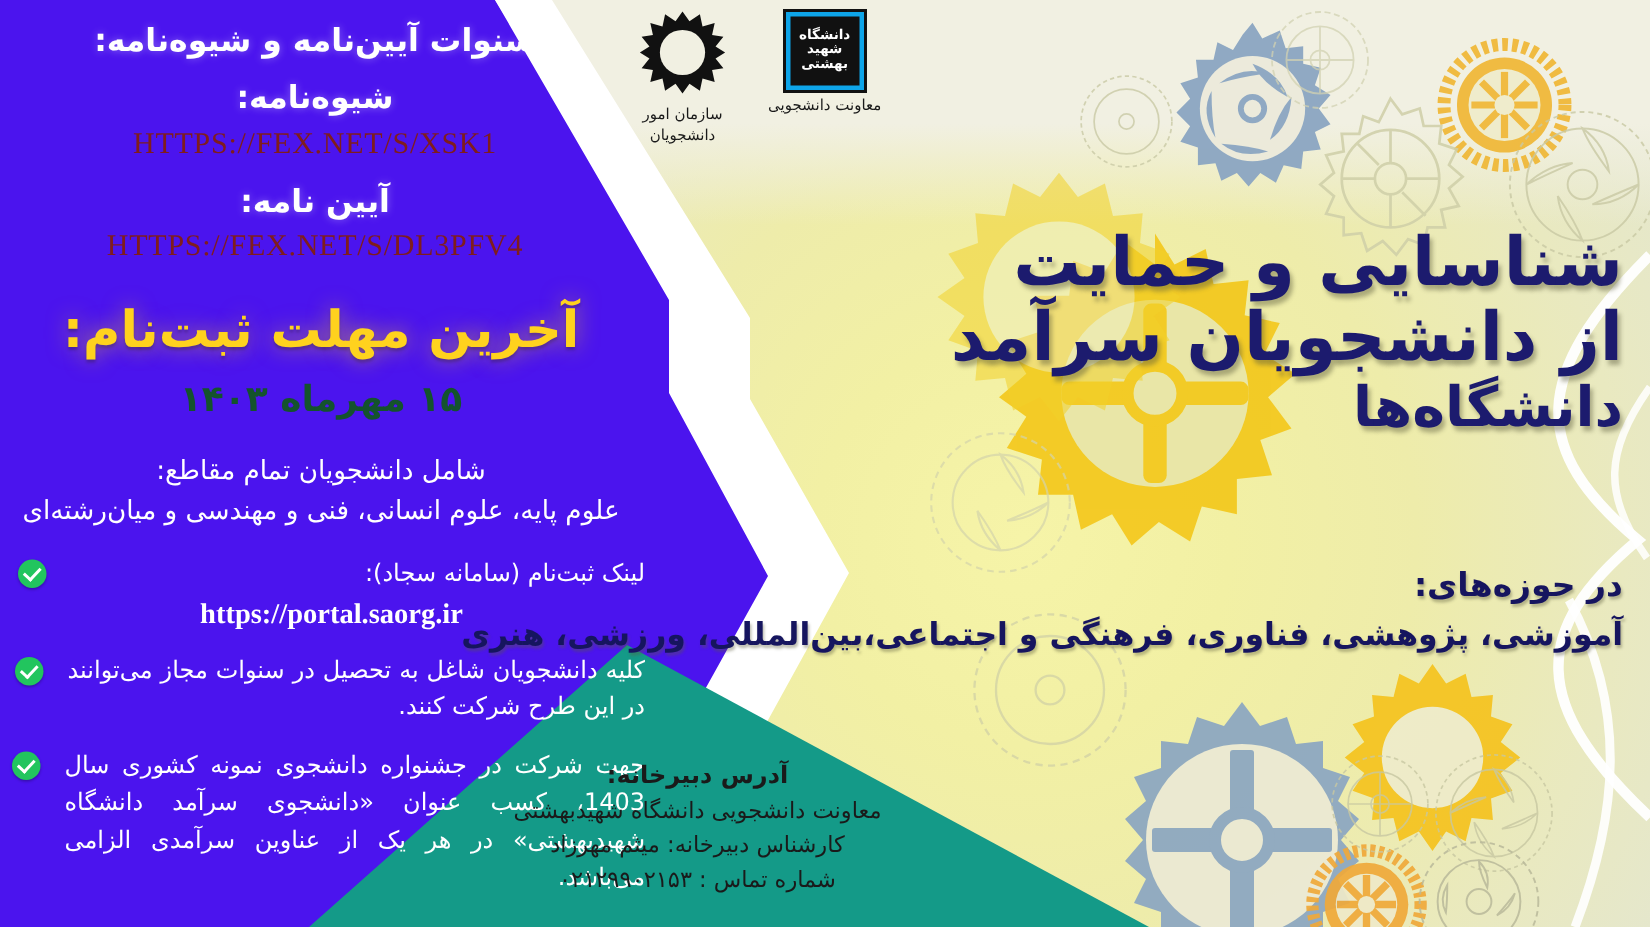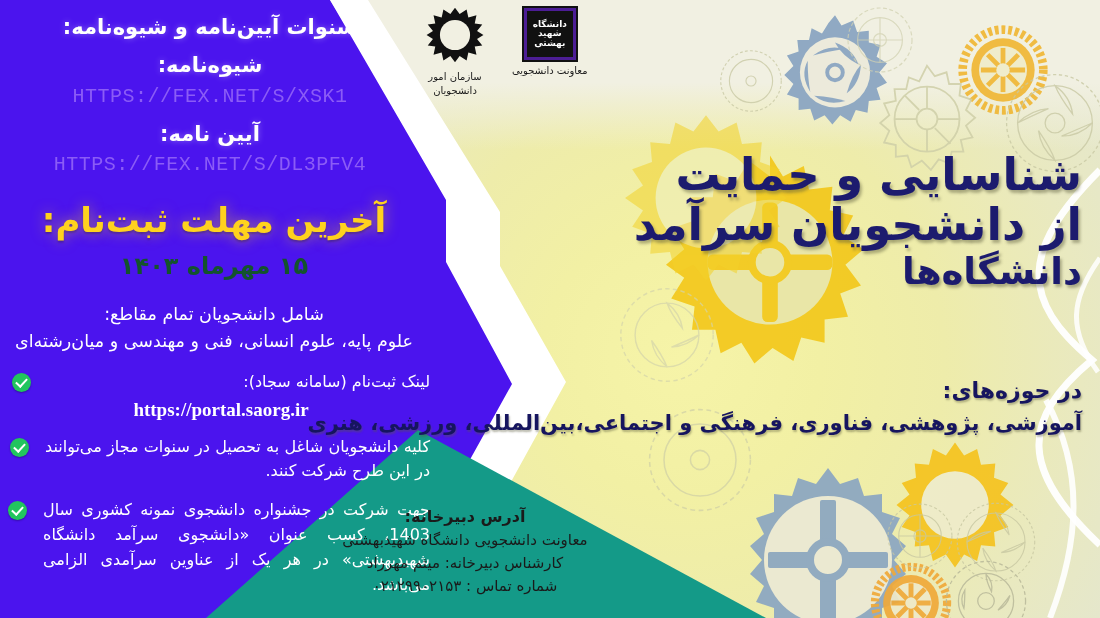--- a/index.html
+++ b/index.html
@@ -54,22 +54,22 @@
   .swoosh{position:absolute;right:0;top:0;width:230px;height:618px;}
 
   
   .p-text{position:absolute;left:0;top:0;width:452px;color:#fff;text-align:center;direction:rtl;}
   .ln{margin:0;line-height:1.25;}
   .head-white{
     font-size:21px;font-weight:bold;color:#ffffff;
     text-shadow:0 0 6px rgba(255,255,255,.35);
   }
   .url{
-    font-family:Liberation Mono, monospace;
-    font-size:20px;letter-spacing:.5px;color:#8b5cf6;direction:ltr;
+    font-family:Liberation Serif, serif;
+    font-size:20px;letter-spacing:.5px;color:#7f1d1d;direction:ltr;
   }
   .deadline{
     font-size:34px;font-weight:bold;color:#ffd21e;
     text-shadow:0 0 14px rgba(255,210,30,.55),0 2px 2px rgba(0,0,0,.25);
   }
   .deadline-date{
     font-size:24px;font-weight:bold;color:#14532d;letter-spacing:1px;
   }
   .sub{font-size:17.5px;color:#fff;line-height:1.5;}
   .bullet{
@@ -119,21 +119,21 @@
   .fields .f2{font-size:21px;margin-top:8px;}
 
   
   .logos{position:absolute;left:424px;top:6px;display:flex;gap:26px;align-items:flex-start;}
   .logo-block{text-align:center;}
   .logo-cap{
     font-size:10px;color:#1a1a1a;margin-top:3px;direction:rtl;
     font-family:"DejaVu Sans","Liberation Sans",sans-serif;white-space:nowrap;
   }
   .sbu-mark{
-    width:56px;height:56px;border:2px solid #111;background:#4c1d95;
+    width:56px;height:56px;border:2px solid #111;background:#0ea5e9;
     display:flex;align-items:center;justify-content:center;margin:0 auto;
     box-sizing:border-box;
   }
   .sbu-inner{
     width:46px;height:46px;background:#111;display:flex;align-items:center;
     justify-content:center;color:#fff;font-size:9px;line-height:1.05;
     direction:rtl;font-weight:bold;text-align:center;
   }
 </style>
 </head>

